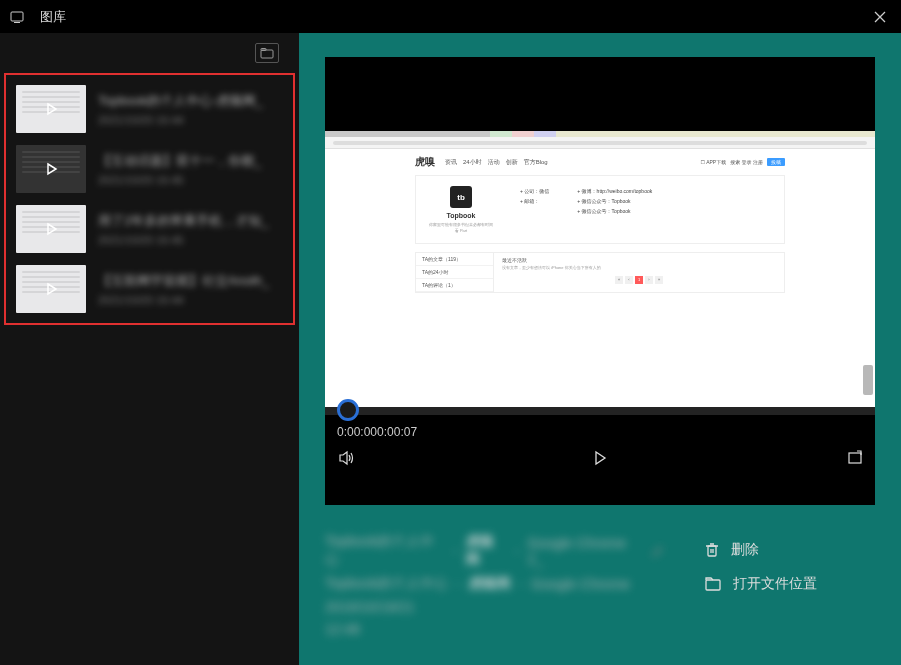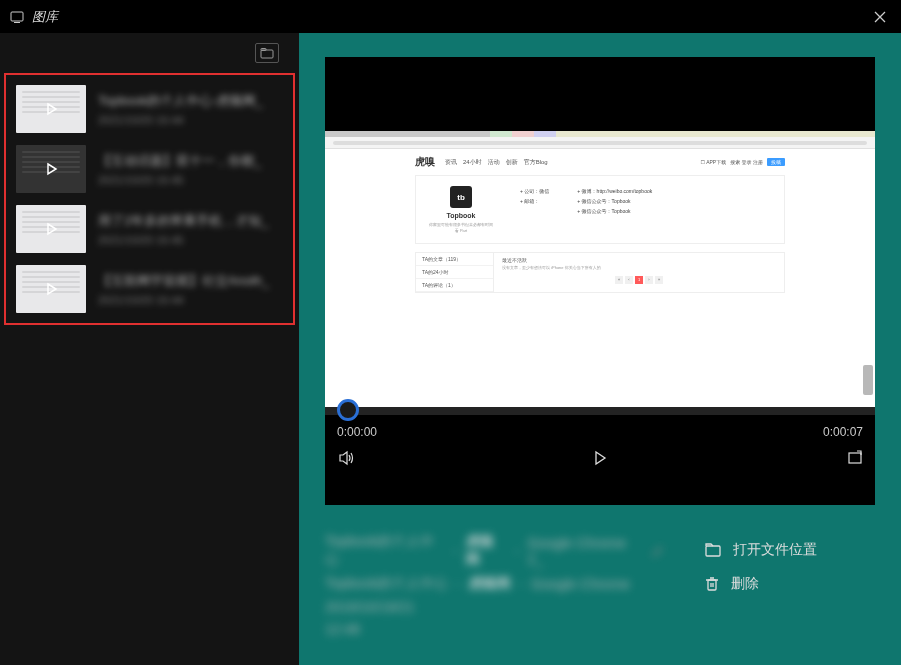--- a/index.html
+++ b/index.html
@@ -15,22 +15,21 @@
       height: 33px;
       background: #000;
       display: flex;
       align-items: center;
       padding: 0 10px;
       justify-content: space-between;
     }
     .titlebar-left {
       display: flex;
       align-items: center;
-      gap: 8px;
-      font-style: italic;
+      gap: 16px;
     }
     .titlebar-title {
       font-size: 13px;
       color: #ddd;
     }
     .close-btn {
       cursor: pointer;
       padding: 4px;
     }
     .main {
@@ -204,21 +203,20 @@
       left: 12px;
       top: -8px;
       width: 22px;
       height: 22px;
       border-radius: 50%;
       background: #1a1a1a;
       border: 3px solid #2a6fd6;
     }
     .time-row {
       display: flex;
-      justify-content: space-between;
       padding: 10px 12px 0 12px;
       font-size: 12px;
       color: #ccc;
     }
     .ctrl-row {
       display: flex;
       align-items: center;
       justify-content: space-between;
       padding: 10px 12px;
     }
@@ -486,32 +484,32 @@
         <div class="meta-line">
             <span>2019/10/19/21</span>
           </div>
         <div class="meta-line">
             <span>12:48</span>
           </div>
       </div>
       <div class="meta-right">
         <div class="action-link">
           <span>
+            <svg width="14" height="16" viewBox="0 0 14 16">
+                <rect x="3" y="4" width="8" height="10" rx="1" fill="none" stroke="#ddd" stroke-width="1.3"></rect>
+                <path d="M1 4 H13 M5 2 H9 M6 7 V11 M8 7 V11" stroke="#ddd" stroke-width="1.3"></path>
+              </svg>
+          </span>
+          <span>删除</span>
+        </div>
+        <div class="action-link">
+          <span>
             <svg width="16" height="14" viewBox="0 0 16 14">
                 <rect x="1" y="3" width="14" height="10" rx="1" fill="none" stroke="#ddd" stroke-width="1.3"></rect>
                 <path d="M1 3 L1 1 L6 1 L8 3" fill="none" stroke="#ddd" stroke-width="1.3"></path>
               </svg>
           </span>
           <span>打开文件位置</span>
-        </div>
-        <div class="action-link">
-          <span>
-            <svg width="14" height="16" viewBox="0 0 14 16">
-                <rect x="3" y="4" width="8" height="10" rx="1" fill="none" stroke="#ddd" stroke-width="1.3"></rect>
-                <path d="M1 4 H13 M5 2 H9 M6 7 V11 M8 7 V11" stroke="#ddd" stroke-width="1.3"></path>
-              </svg>
-          </span>
-          <span>删除</span>
         </div>
       </div>
     </div>
   </div>
 </div>
 
 </body></html>

